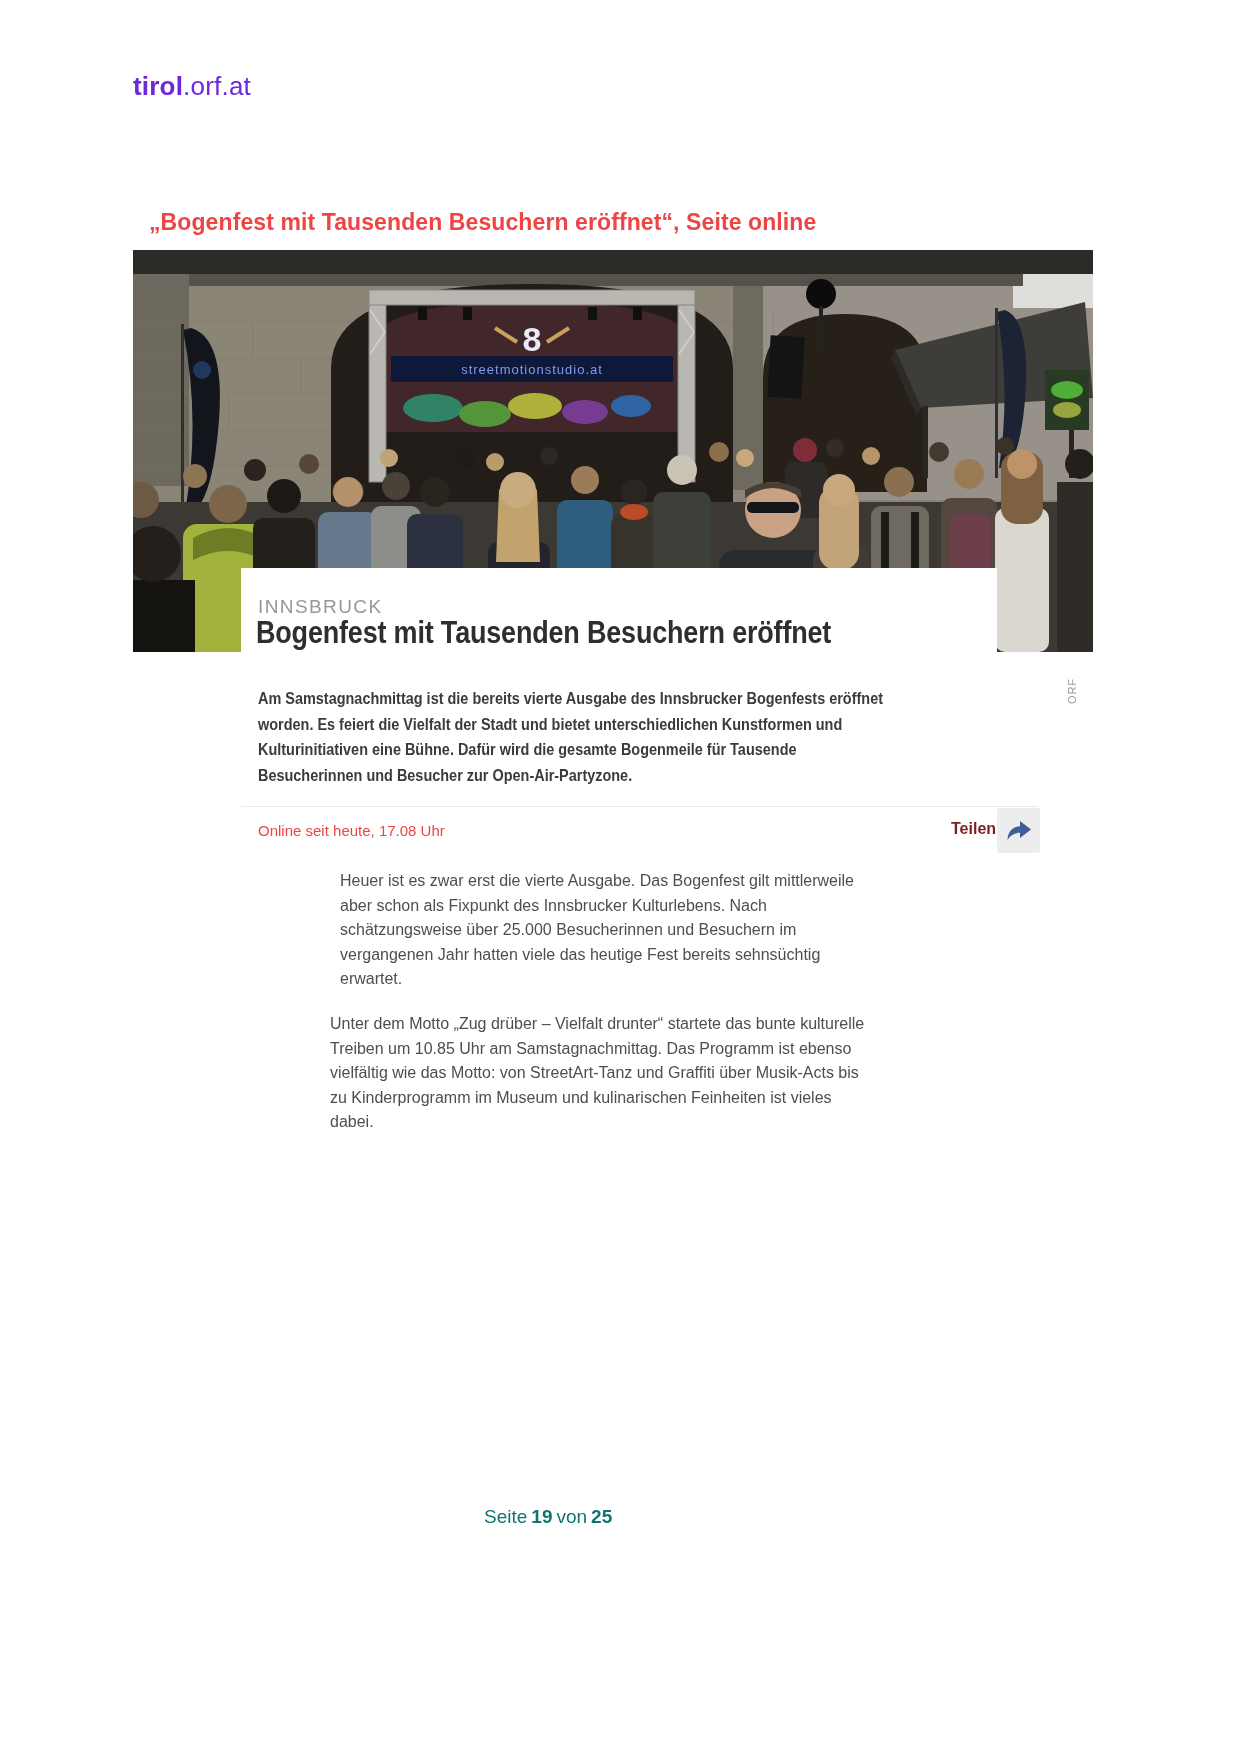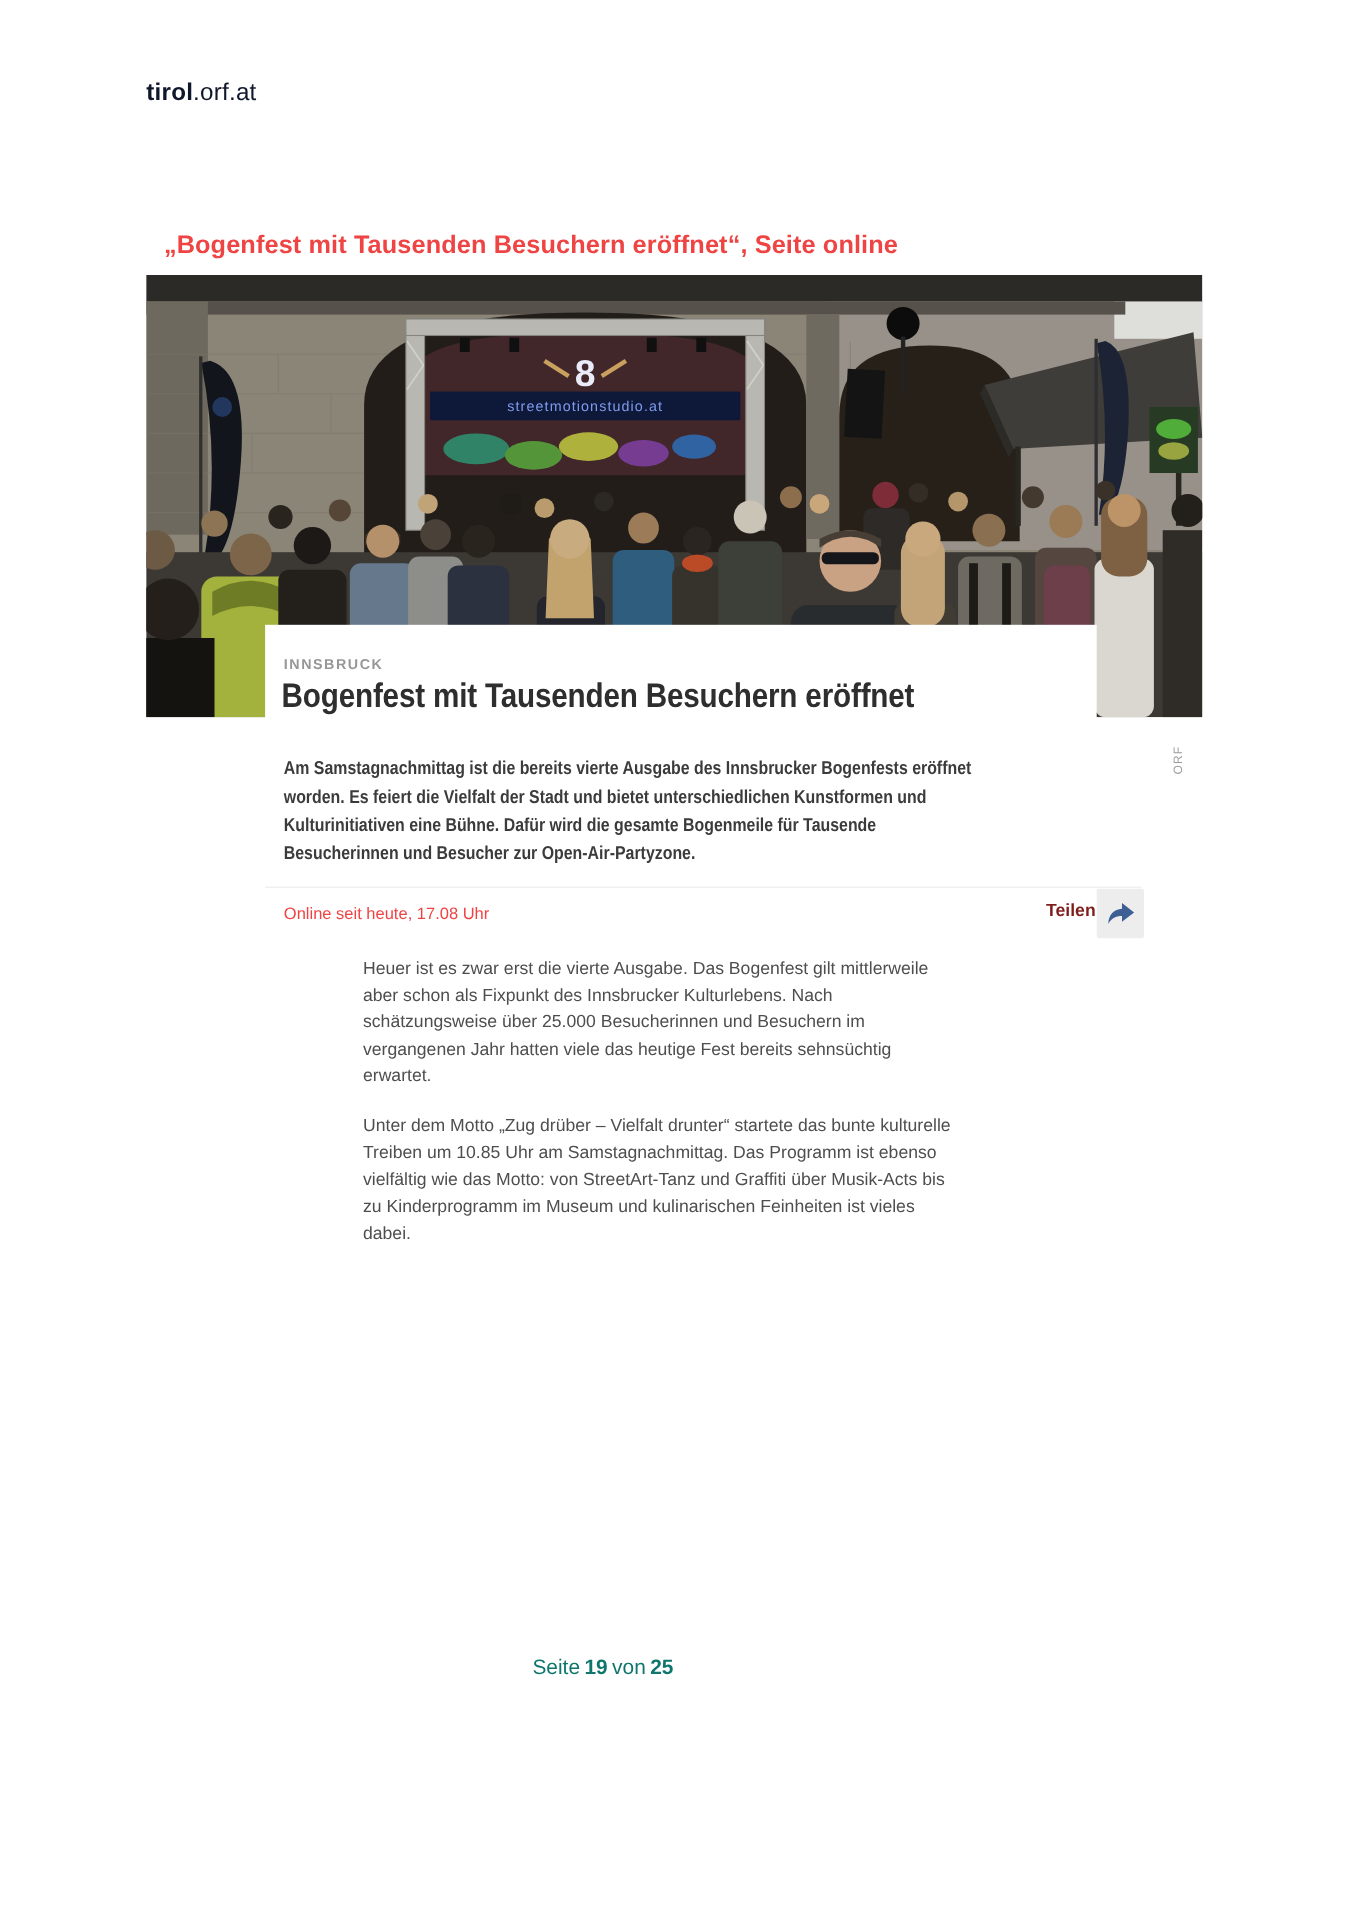--- a/index.html
+++ b/index.html
@@ -3,45 +3,45 @@
 <meta charset="utf-8">
 <style>
   html,body{margin:0;padding:0;}
   body{
     width:1241px;height:1754px;background:#ffffff;position:relative;overflow:hidden;
     font-family:"Liberation Sans",sans-serif;color:#1c1c1c;
   }
   .abs{position:absolute;}
 
   
-  .logo{left:133px;top:71px;font-size:22px;letter-spacing:.2px;color:#0f172a;}
+  .logo{left:133px;top:71px;font-size:26px;letter-spacing:.2px;color:#6d28d9;}
   .logo .bold{font-weight:700;}
   .doc-title{left:133px;top:193px;margin:16px;font-size:23px;font-weight:700;color:#ef4444;letter-spacing:.1px;white-space:nowrap;}
 
   
   .photo{left:133px;top:250px;width:960px;height:402px;z-index:0;}
   .photo svg{display:block;width:100%;height:100%;}
 
   
   .card{left:241px;top:568px;width:756px;height:140px;background:#ffffff;z-index:1;}
 
-  .category{left:258px;top:596px;font-size:13px;font-weight:700;letter-spacing:1.4px;color:#979797;z-index:2;}
+  .category{left:258px;top:596px;font-size:19px;font-weight:400;letter-spacing:1.4px;color:#979797;z-index:2;}
   .headline{left:256px;top:613px;margin:0;font-size:31px;line-height:40px;font-weight:700;color:#2e2e2e;
             white-space:nowrap;transform:scale(.87,1);transform-origin:0 0;letter-spacing:-.2px;z-index:2;}
   .lead{left:258px;top:686px;margin:0;width:736px;font-size:17px;font-weight:700;line-height:25.5px;color:#3b3b3b;
         transform:scale(.85,1);transform-origin:0 0;z-index:2;}
   .divider{left:241px;top:806px;width:797px;height:1px;background:#eaeaea;z-index:2;}
   .meta{left:258px;top:822px;font-size:15px;color:#ef4444;z-index:2;}
   .share-label{left:951px;top:820px;font-size:16px;font-weight:700;color:#7f1d1d;cursor:pointer;z-index:2;}
   .share-btn{left:997px;top:808px;width:43px;height:45px;background:#ededed;border:none;border-radius:2px;
              display:flex;align-items:center;justify-content:center;cursor:pointer;padding:0;z-index:2;}
   .share-btn svg{width:28px;height:24px;}
 
   .para{width:545px;margin:0;font-size:16px;line-height:24.5px;color:#4e4e4e;z-index:2;}
-  .p1{left:330px;top:869px;}
+  .p1{left:340px;top:869px;}
   .p2{left:330px;top:1012px;}
 
   .credit{left:1066px;top:704px;transform:rotate(-90deg);transform-origin:0 0;
           font-size:11px;letter-spacing:.9px;color:#9c9c9c;z-index:2;}
 
   .footer{left:484px;top:1506px;font-size:19px;color:#0f766e;z-index:2;}
   .footer span{margin-right:4px;}
   .footer .bold{font-weight:700;}
 </style>
 </head>

